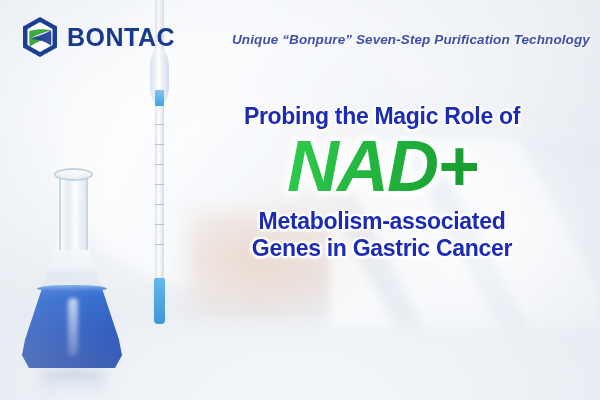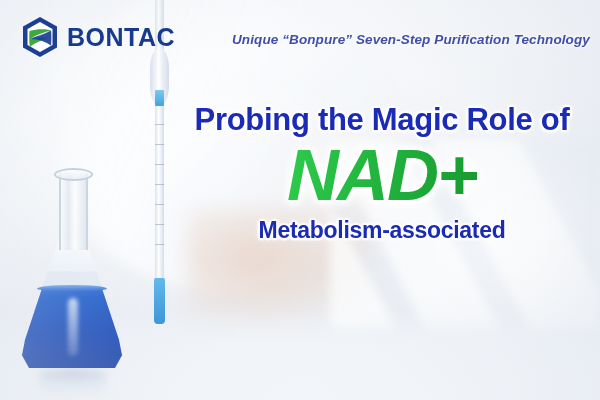--- a/index.html
+++ b/index.html
@@ -232,21 +232,21 @@
   
   .headline {
     position: absolute;
     left: 172px; top: 104px;
     width: 420px;
     text-align: center;
   }
   .line-top {
     font-family: "Liberation Sans", sans-serif;
     font-weight: 700;
-    font-size: 31px;
+    font-size: 23px;
     line-height: 1.05;
     color: #1c2bb5;
     letter-spacing: -0.3px;
     text-shadow:
       2px 0 2px #fff, -2px 0 2px #fff, 0 2px 2px #fff, 0 -2px 2px #fff,
       1.5px 1.5px 2px #fff, -1.5px 1.5px 2px #fff, 1.5px -1.5px 2px #fff, -1.5px -1.5px 2px #fff,
       0 0 9px rgba(255,255,255,0.95);
   }
   .nad-wrap {
     margin-top: 2px;
@@ -335,15 +335,16 @@
   </div>
 
   <div class="tagline">Unique “Bonpure” Seven-Step Purification Technology</div>
 
   <div class="headline">
     <div class="line-top">Probing the Magic Role of</div>
     <div class="nad-wrap">
       <span class="nad">NAD+</span>
     </div>
     <div class="line-mid">Metabolism-associated</div>
+    <div class="line-bot">Genes in Gastric Cancer</div>
   </div>
 
 </div>
 
 </body></html>

